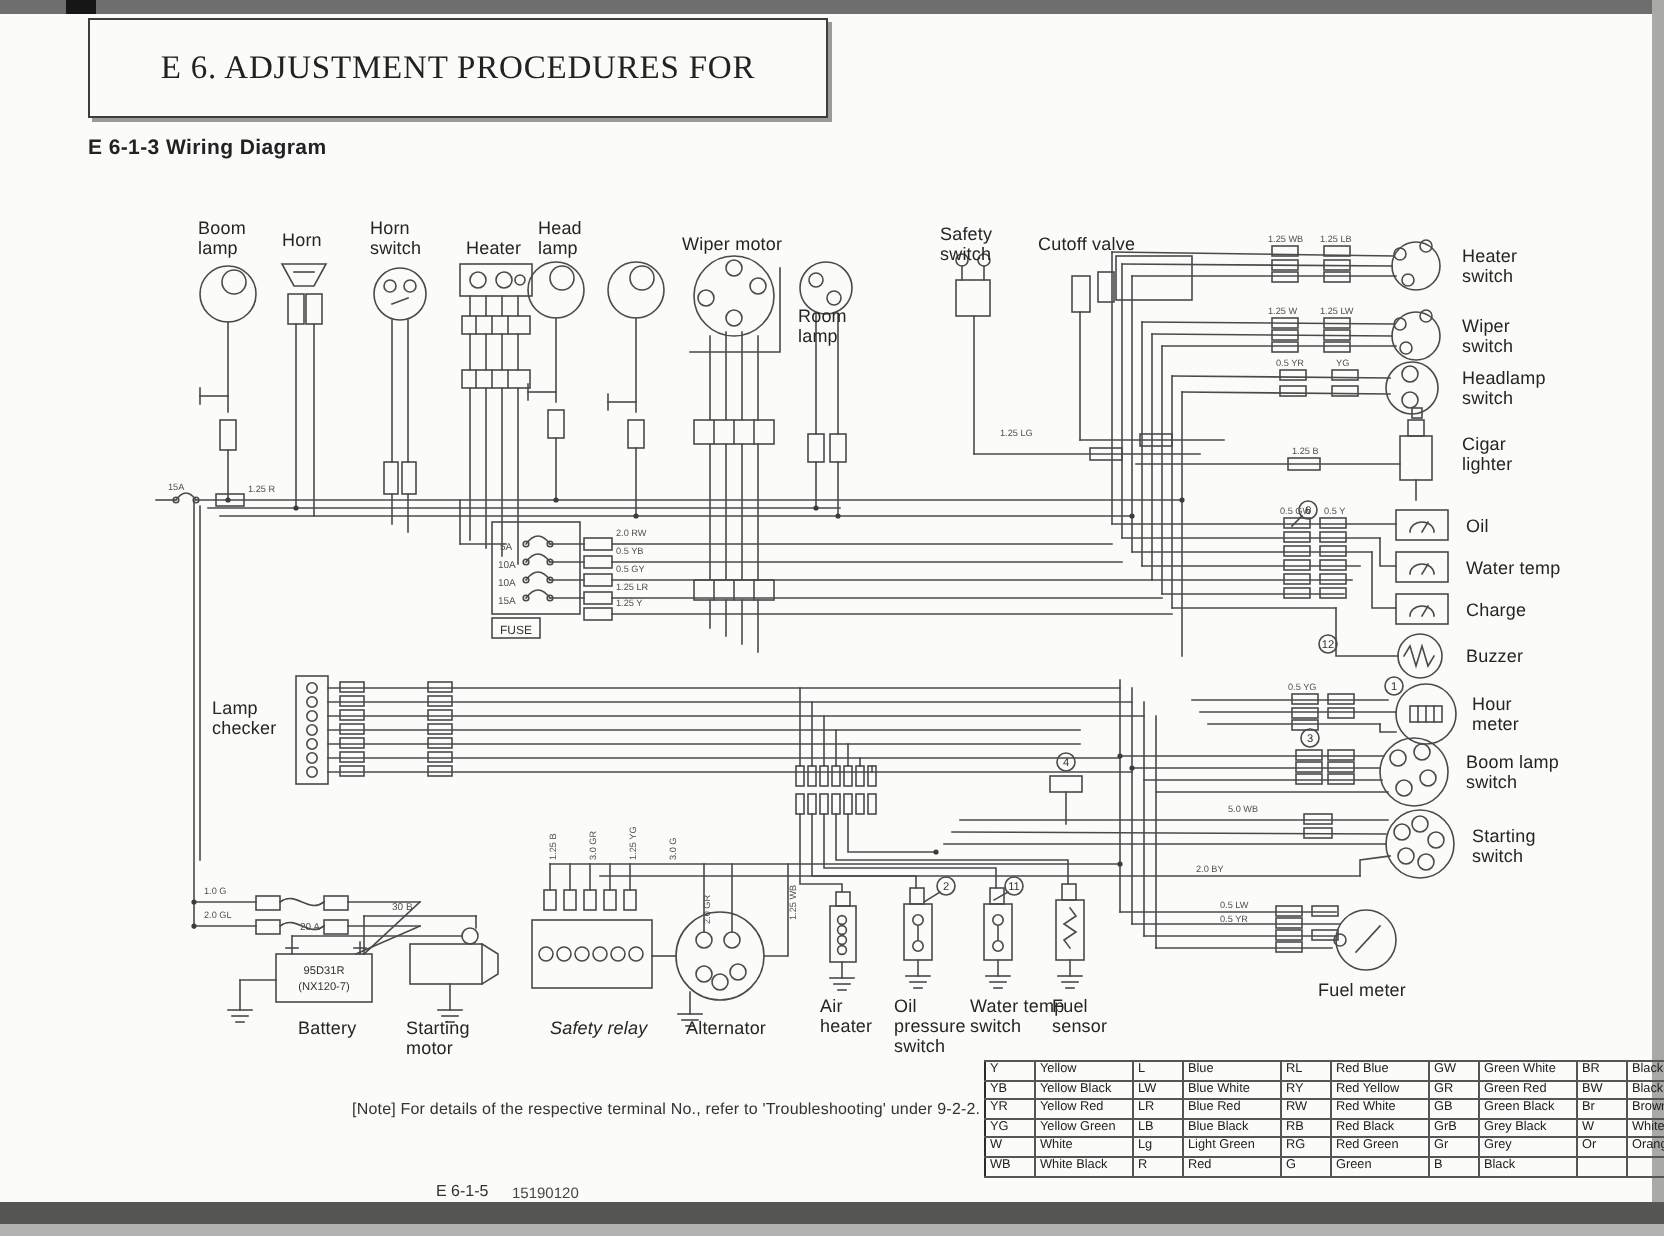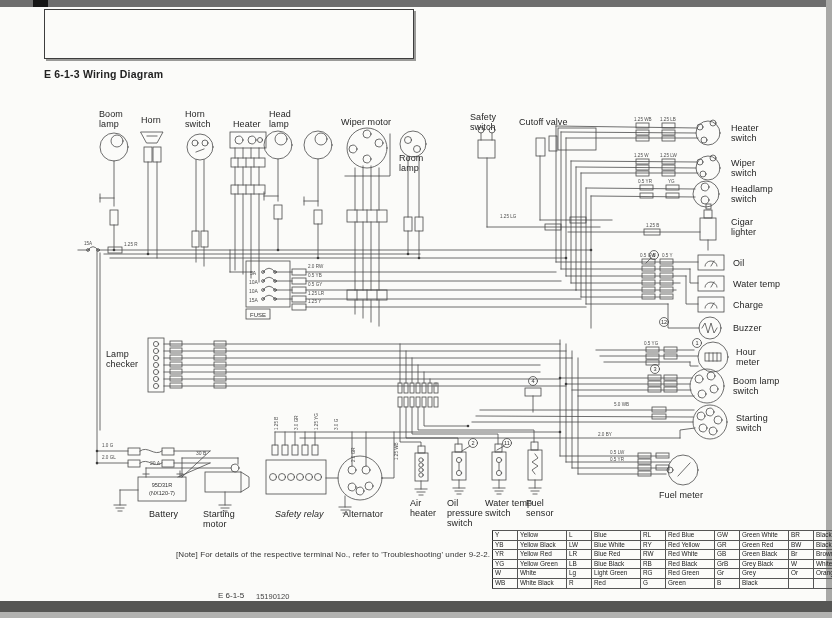--- a/index.html
+++ b/index.html
@@ -53,20 +53,21 @@
 </head>
 <body>
 
 <div class="strip-top"></div>
 <div class="blob"></div>
 <div class="strip-right"></div>
 <div class="strip-bottom"></div>
 <div class="strip-bottom2"></div>
 
 <div class="title-box">
+  <div>E 6.  ADJUSTMENT PROCEDURES FOR</div>
 </div>
 <div class="section-head">E 6-1-3  Wiring Diagram</div>
 
 <svg width="832" height="618" viewBox="0 0 832 618">
   <g stroke="#4a4a4a" stroke-width="0.8" fill="none" stroke-linecap="square">
 
     <g>
       <circle cx="114" cy="147" r="14"></circle>
         <circle cx="117" cy="141" r="6"></circle>
       <line x1="114" y1="161" x2="114" y2="206"></line>

